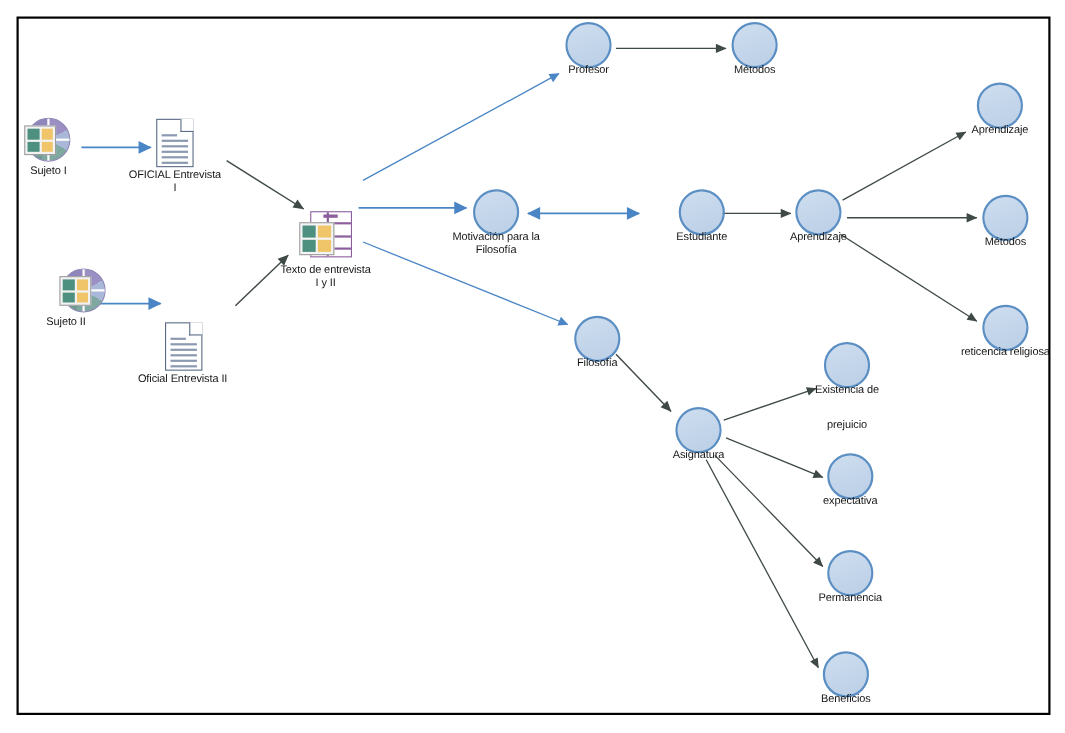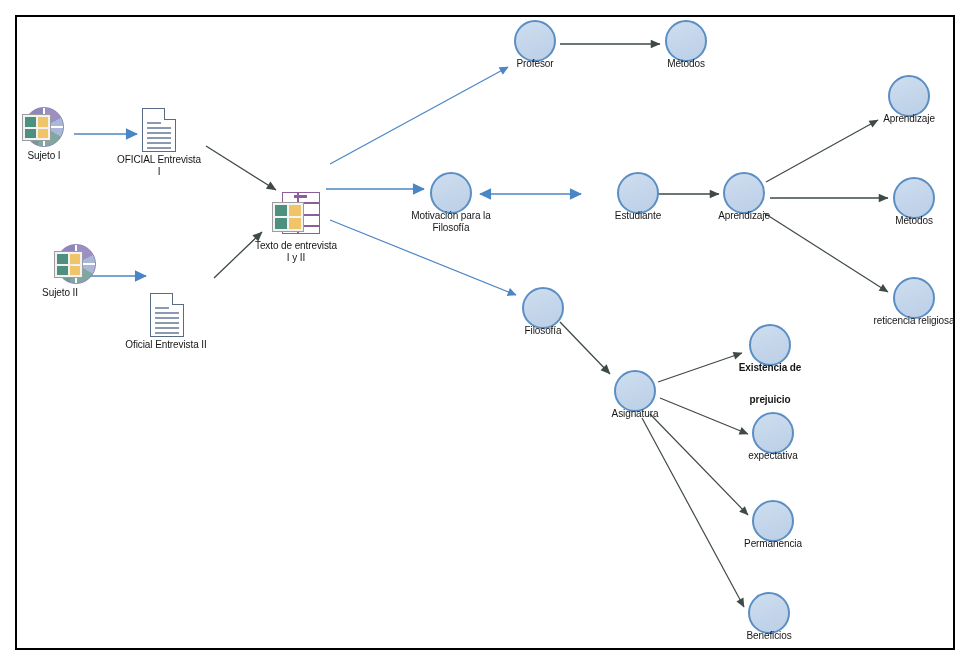--- a/index.html
+++ b/index.html
@@ -304,21 +304,21 @@
   <div class="node circle-node" style="left:522px;top:287px;width:42px;">
     <div class="disc"></div>
     <div class="label">Filosofía</div>
   </div>
 
   <div class="node circle-node" style="left:614px;top:370px;width:42px;">
     <div class="disc"></div>
     <div class="label">Asignatura</div>
   </div>
 
-  <div class="node circle-node" style="left:749px;top:324px;width:42px;font-weight:bold;">
+  <div class="node circle-node" style="left:749px;top:311px;width:42px;">
     <div class="disc"></div>
     <div class="label">Existencia de</div>
     <div class="label" style="top:50px;margin-top:20px;">prejuicio</div>
   </div>
 
   <div class="node circle-node" style="left:752px;top:412px;width:42px;">
     <div class="disc"></div>
     <div class="label">expectativa</div>
   </div>
 

